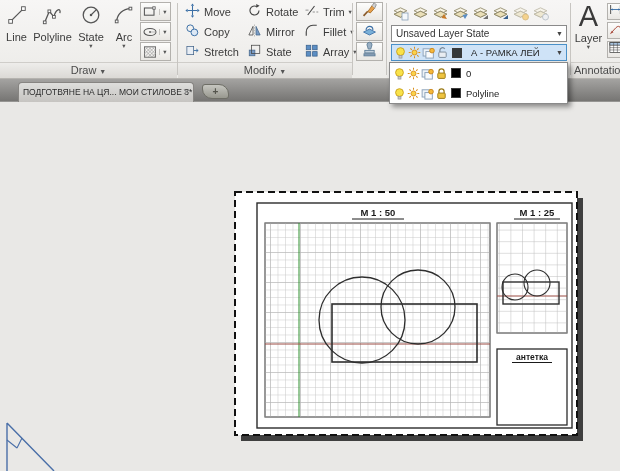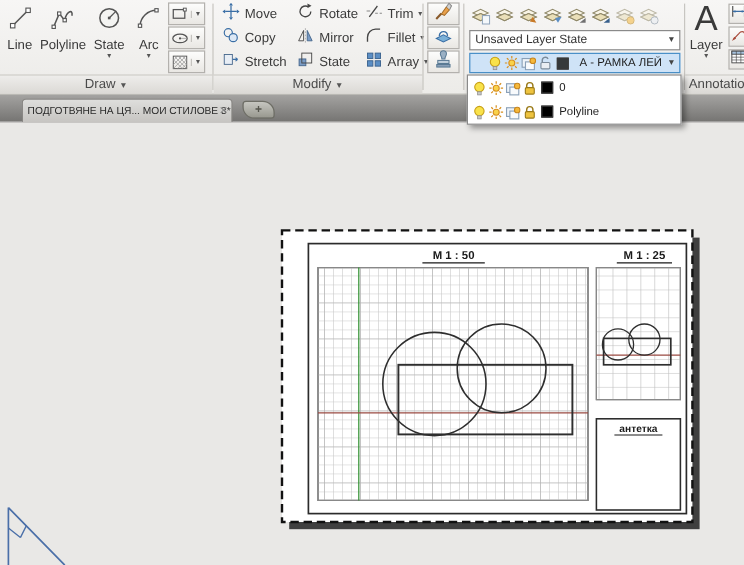--- a/index.html
+++ b/index.html
@@ -39,21 +39,21 @@
     border:1px solid #b3b1ad;background:linear-gradient(#fdfdfc,#e9e7e3);}
 
   .ltool-row{position:absolute;top:2px;left:3px;display:flex;}
   .ltool-btn{width:20px;height:20px;display:flex;align-items:center;justify-content:center;border:1px solid transparent;}
   .ltool-btn.dim{opacity:.55;}
 
   .combo{position:absolute;left:4px;width:176px;height:17px;background:#fff;border:1px solid #8a8a8a;
     display:flex;align-items:center;font-size:10px;color:#333;}
   .combo .ctext{flex:1;padding-left:4px;white-space:nowrap;overflow:hidden;}
   .combo .carrow{width:13px;text-align:center;font-size:7px;color:#444;}
-  .combo.current{border:1px solid #4a90c8;background:#cfe3f7;padding-left:14px;}
+  .combo.current{border:1px solid #4a90c8;background:#cfe3f7;padding-left:2px;}
 
   .lrow-icons{display:flex;align-items:center;}
   .lrow-icons svg{margin-right:1px;}
   .swatch{width:10px;height:10px;border:1px solid #3a3a3a;margin:0 2px 0 2px;flex:none;}
   .lname{font-size:9.5px;color:#1d1d1d;margin-left:3px;white-space:nowrap;}
 
   .text-big{position:absolute;left:2px;top:1px;width:31px;height:60px;display:flex;flex-direction:column;align-items:center;}
   .bigA{font-size:29px;line-height:30px;color:#3a3a3a;font-weight:400;}
   .amini{position:absolute;left:36px;top:3px;}
   .amini-btn{width:17px;height:17px;margin-bottom:2px;display:flex;align-items:center;justify-content:center;

